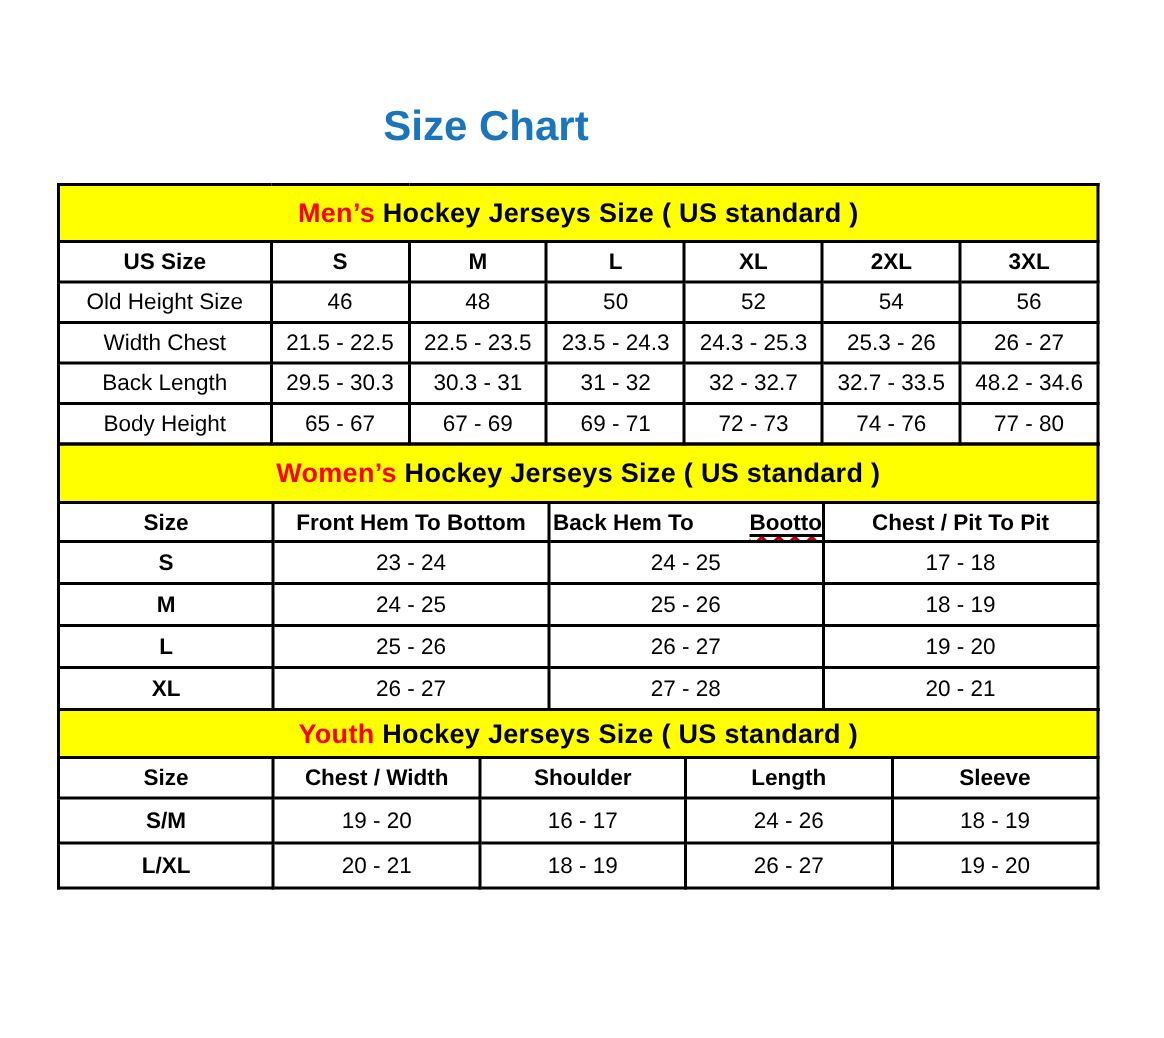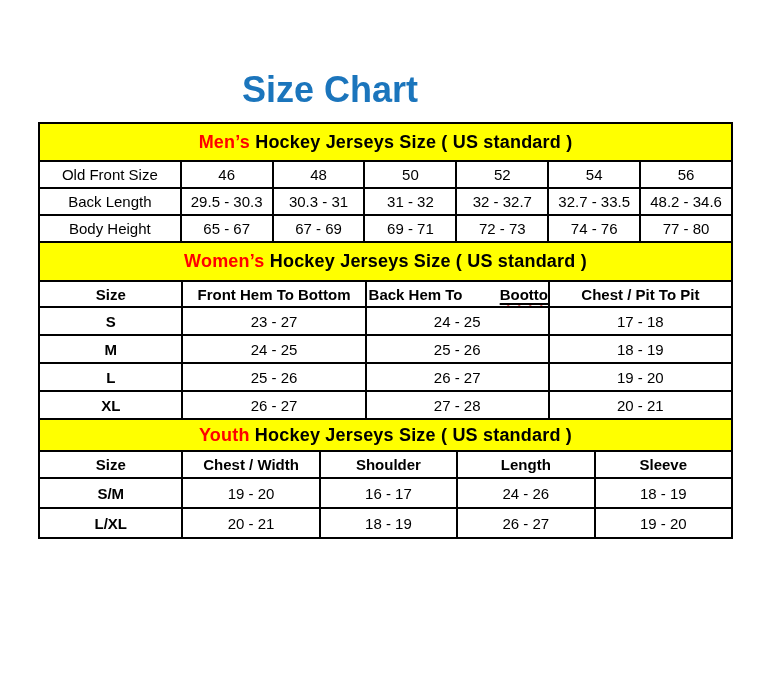--- a/index.html
+++ b/index.html
@@ -8,23 +8,23 @@
     background: #ffffff;
     position: relative;
     font-family: "Liberation Sans", sans-serif;
     color: #000;
     overflow: hidden;
   }
   .page-title {
     position: absolute;
     top: 62px; left: 0;
     width: 640px;
-    margin: 10px;
+    margin: 4px;
     text-align: center;
-    font-size: 36px;
+    font-size: 28px;
     line-height: 36px;
     font-weight: bold;
     color: #1b75bc;
   }
   .tables-wrap {
     position: absolute;
     left: 38px; top: 122px;
     width: 695px;
   }
   table.size-table {
@@ -93,28 +93,46 @@
         <col style="width: 13.26%;">
         <col style="width: 13.26%;">
         <col style="width: 13.26%;">
         <col style="width: 13.26%;">
         <col style="width: 13.25%;">
       </colgroup>
       <tbody>
         <tr>
           <td colspan="7" class="band"><span class="hl">Men’s</span><span> Hockey Jerseys Size ( US standard )</span></td>
         </tr>
-        <tr class="data">
-          <td>Old Front Size</td>
+        <tr class="head">
+          <th>US Size</th>
+          <th>S</th>
+          <th>M</th>
+          <th>L</th>
+          <th>XL</th>
+          <th>2XL</th>
+          <th>3XL</th>
+        </tr>
+        <tr class="data">
+          <td>Old Height Size</td>
           <td>46</td>
           <td>48</td>
           <td>50</td>
           <td>52</td>
           <td>54</td>
           <td>56</td>
+        </tr>
+        <tr class="data">
+          <td>Width Chest</td>
+          <td>21.5 - 22.5</td>
+          <td>22.5 - 23.5</td>
+          <td>23.5 - 24.3</td>
+          <td>24.3 - 25.3</td>
+          <td>25.3 - 26</td>
+          <td>26 - 27</td>
         </tr>
         <tr class="data">
           <td>Back Length</td>
           <td>29.5 - 30.3</td>
           <td>30.3 - 31</td>
           <td>31 - 32</td>
           <td>32 - 32.7</td>
           <td>32.7 - 33.5</td>
           <td>48.2 - 34.6</td>
         </tr>
@@ -141,21 +159,21 @@
           <td colspan="4" class="band"><span class="hl">Women’s</span><span> Hockey Jerseys Size ( US standard )</span></td>
         </tr>
         <tr class="head">
           <th>Size</th>
           <th>Front Hem To Bottom</th>
           <th><span>Back Hem To </span><span class="misspell"><span class="uword">Boottom</span></span></th>
           <th>Chest / Pit To Pit</th>
         </tr>
         <tr class="data">
           <td>S</td>
-          <td>23 - 27</td>
+          <td>23 - 24</td>
           <td>24 - 25</td>
           <td>17 - 18</td>
         </tr>
         <tr class="data">
           <td>M</td>
           <td>24 - 25</td>
           <td>25 - 26</td>
           <td>18 - 19</td>
         </tr>
         <tr class="data">

